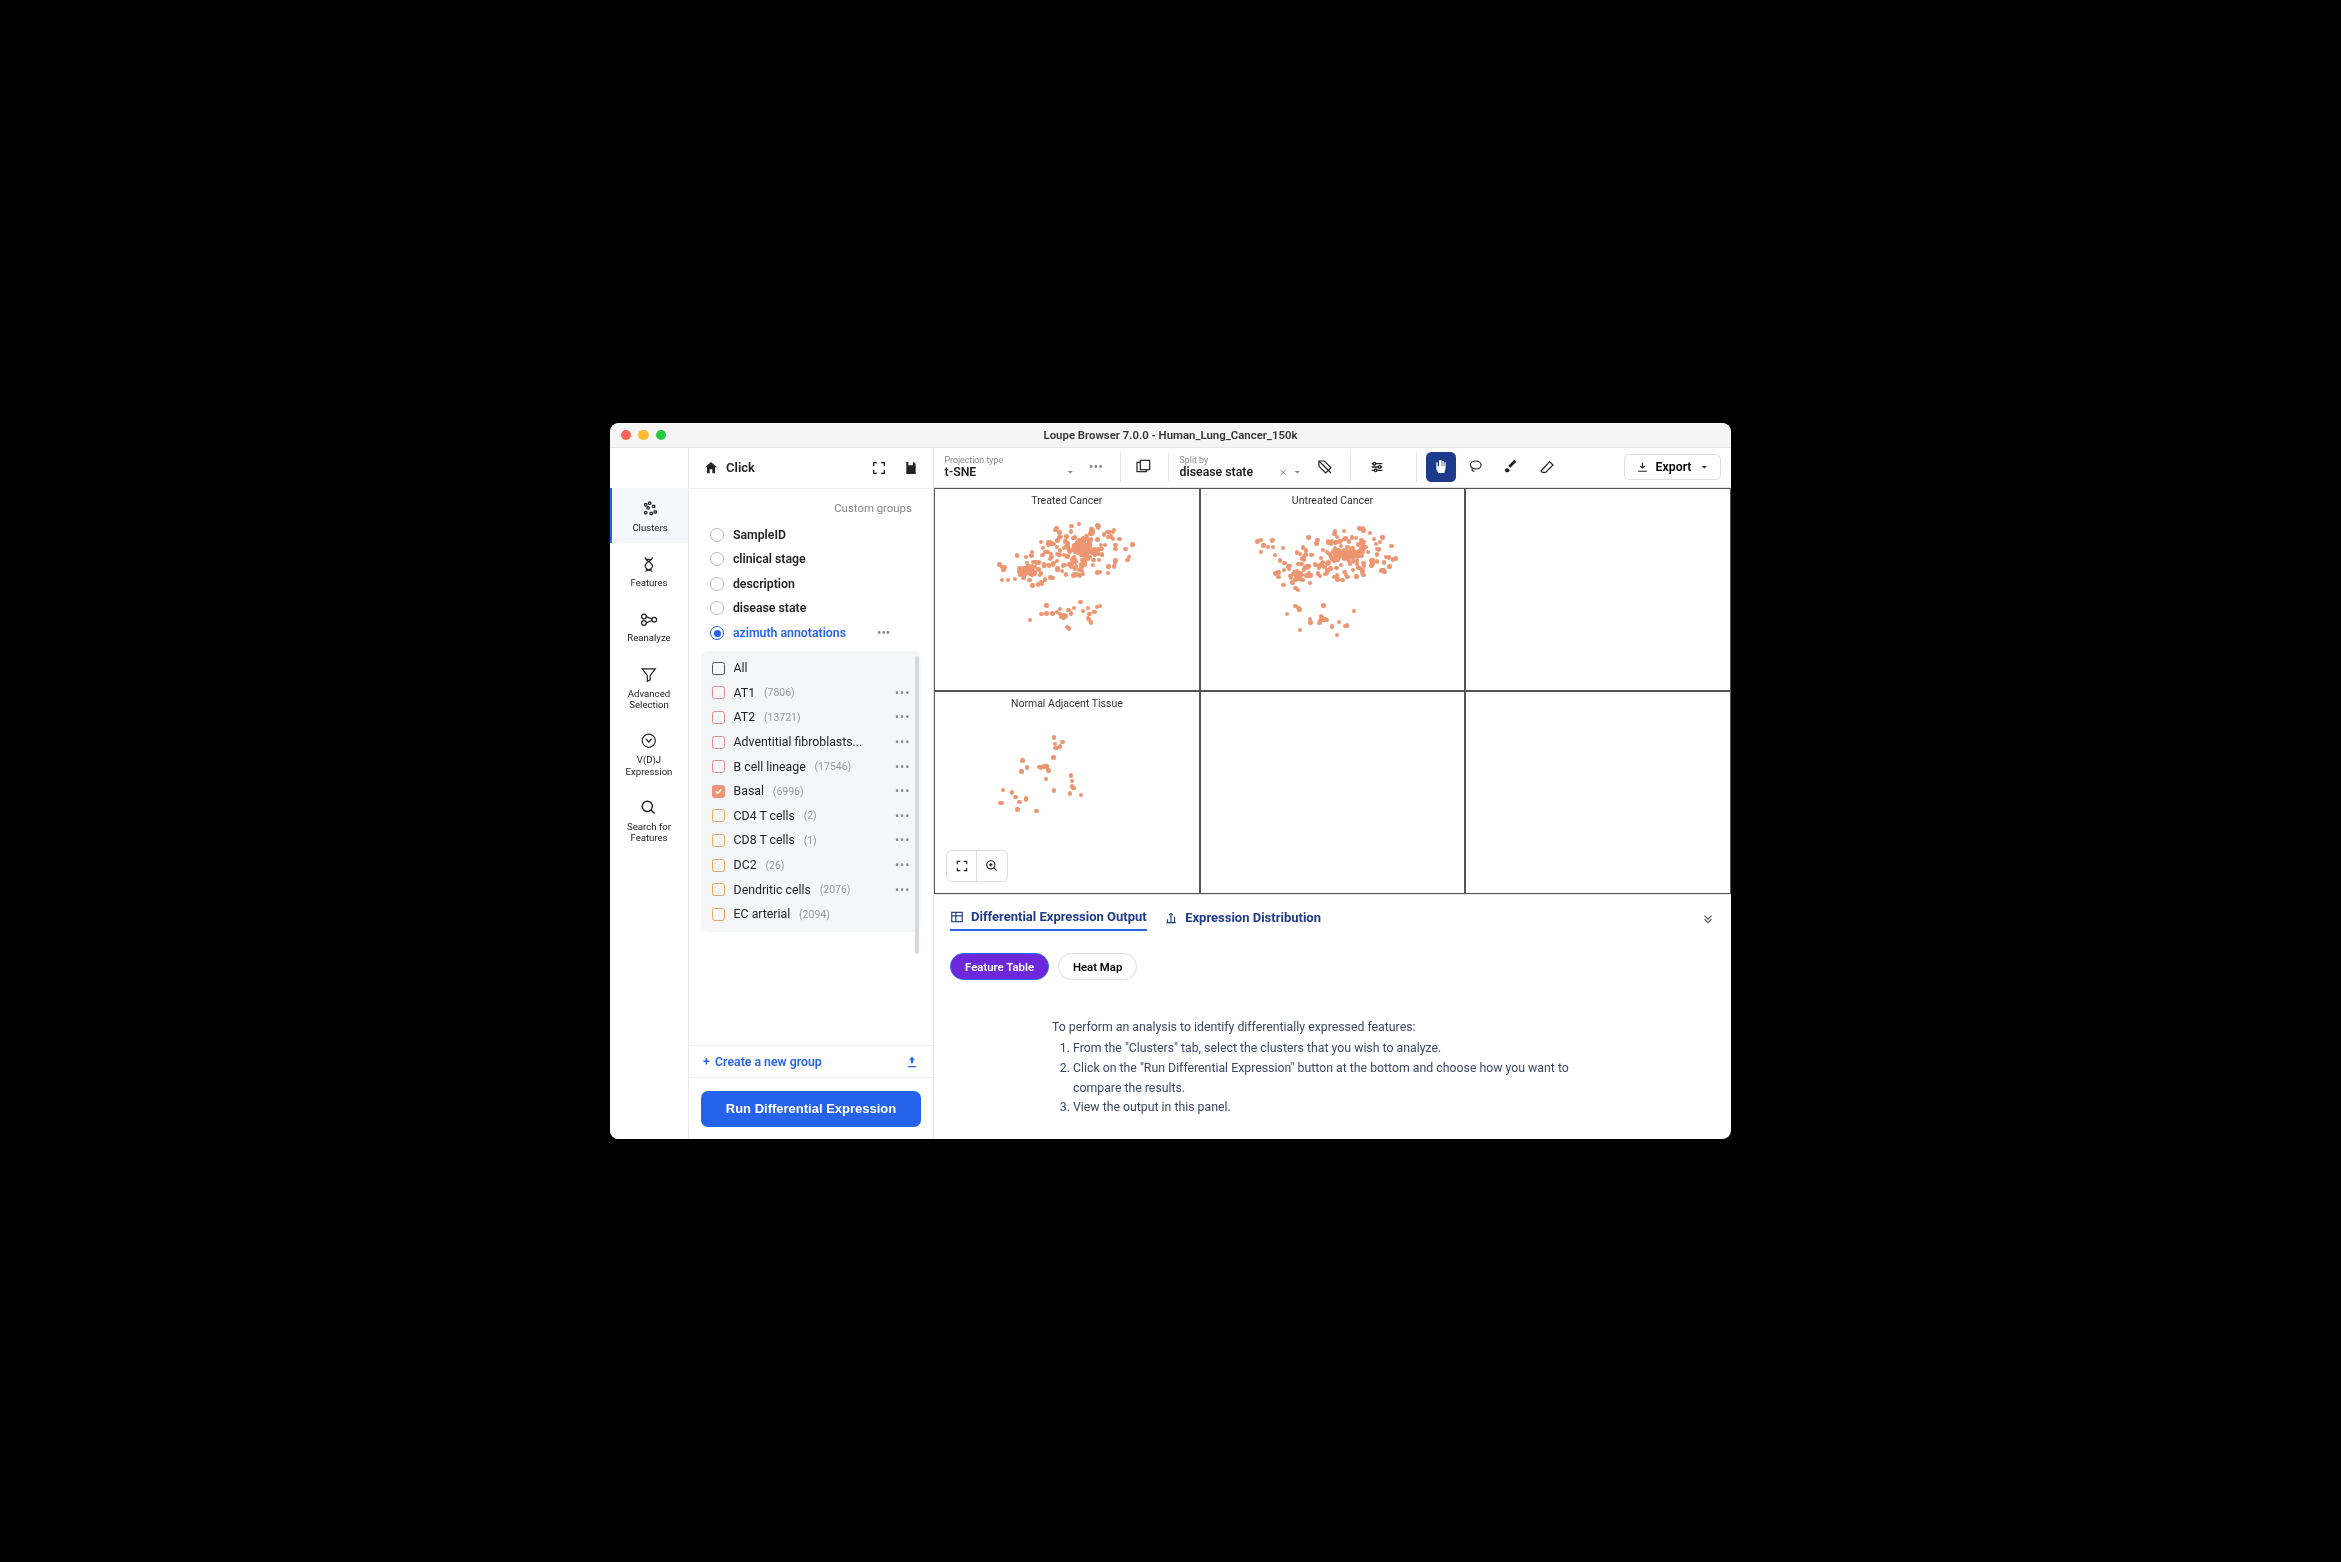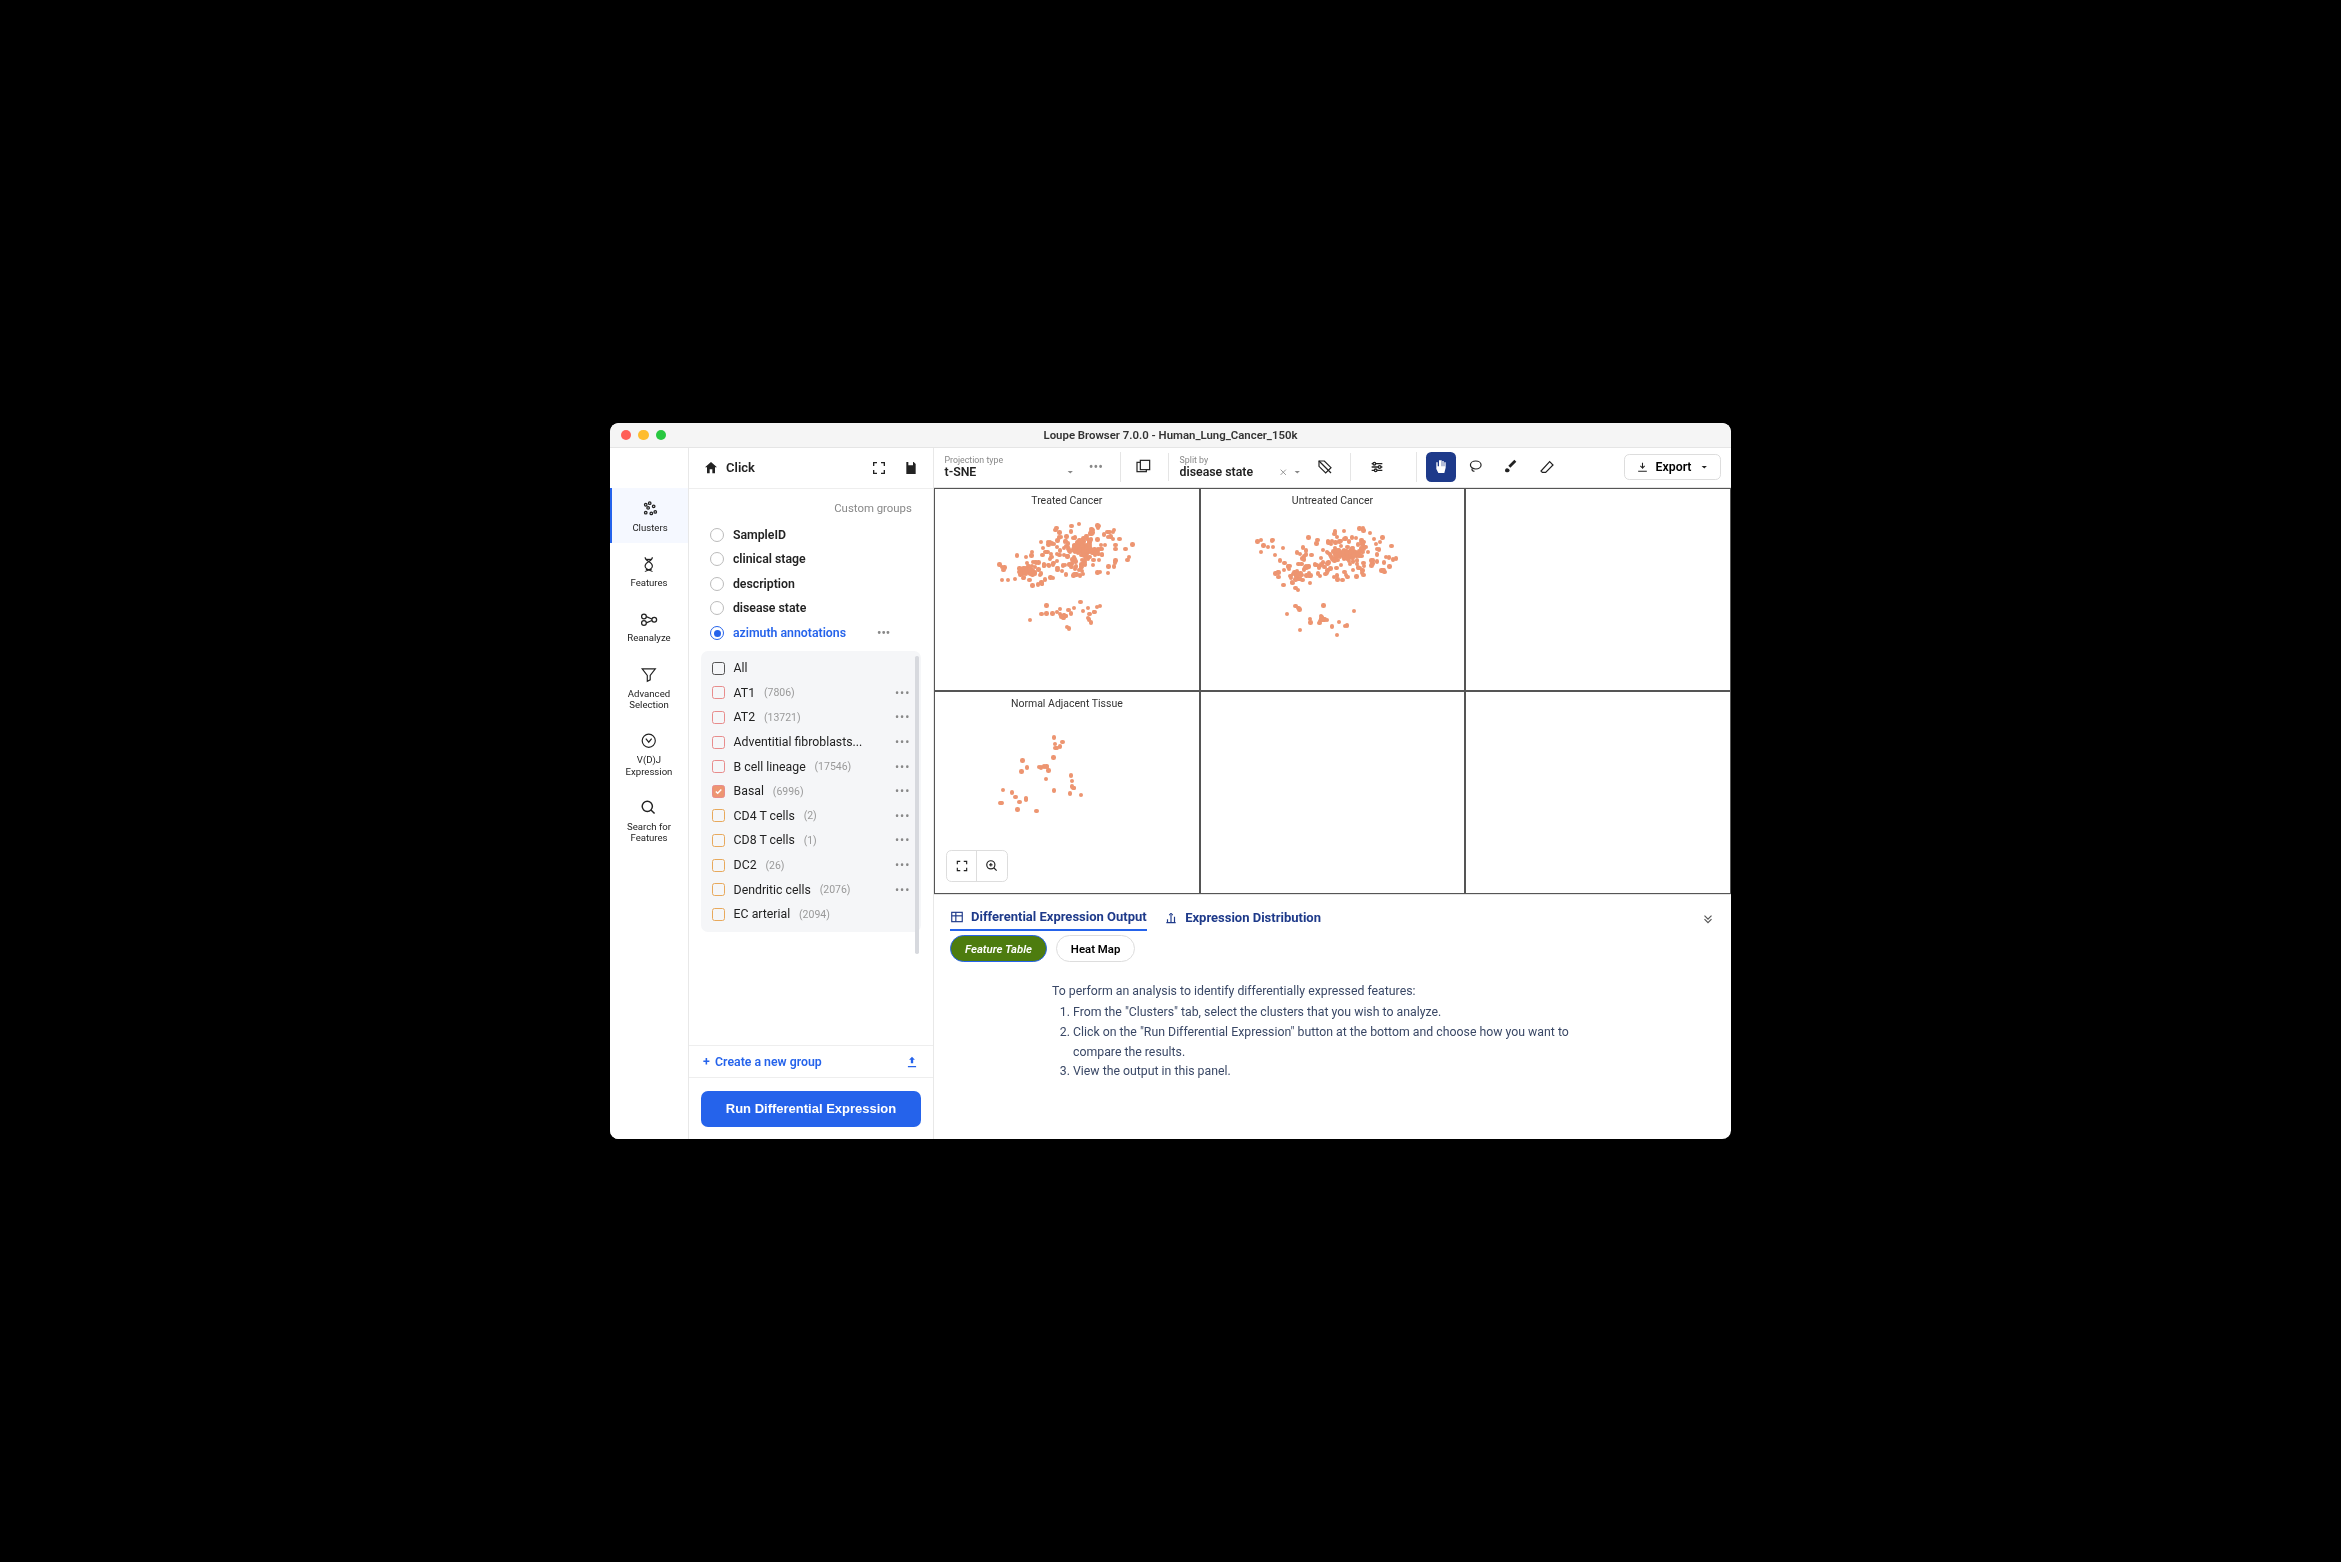--- a/index.html
+++ b/index.html
@@ -150,30 +150,30 @@
   .plot-zoom{
     position:absolute; left:12.3px; bottom:12.3px; display:flex;
     border:0.9px solid #ddd; border-radius:5.3px; background:#fff;
   }
   .plot-zoom .icon-btn{ border-radius:0; }
   .plot-zoom .icon-btn:first-child{ border-right:0.9px solid #ddd;}
   .scatter { position:absolute; inset:21px 7px 7px; }
   .pt{ position:absolute; width:4.4px; height:4.4px; background:#ed9571; border-radius:50%; }
   .bottom-panel{
     border-top:0.9px solid #e5e5e5; padding:8.8px 16px 16px;
-    display:flex; flex-direction:column; gap:4px;
+    display:flex; flex-direction:column; gap:22px;
     height: 245px;
   }
   .bp-tabs{ display:flex; align-items:center; gap:17.5px;}
   .bp-tab{ display:flex; align-items:center; gap:7px; font-size:13px; font-weight:700; color:#1e3a8a; padding:5.3px 0; cursor:pointer;}
   .bp-tab.active{ border-bottom:2.6px solid #2563eb;}
   .bp-collapse{ margin-left:auto; cursor:pointer; color:#555;}
   .pill-row{ display:flex; gap:8.8px; }
   .pill{ padding:5.3px 14px; border-radius:17.5px; font-size:11.4px; font-weight:600; cursor:pointer; border:0.9px solid #ddd; background:#fff;}
-  .pill.active{ background:#4d7c0f; color:#fff; border-color:#2563eb;font-style:italic;}
+  .pill.active{ background:#6d28d9; color:#fff; border-color:#2563eb;}
   .help-text{ color:#3a4866; font-size:12.3px; max-width:561px; margin: 16px auto 0; line-height:1.6;}
   .help-text ol{ padding-left:21px; margin-top:1.8px;}
   svg{ display:block; }
 </style>
 </head>
 <body>
 
 <div class="window">
   <div class="titlebar">
     <div class="traffic-lights">

